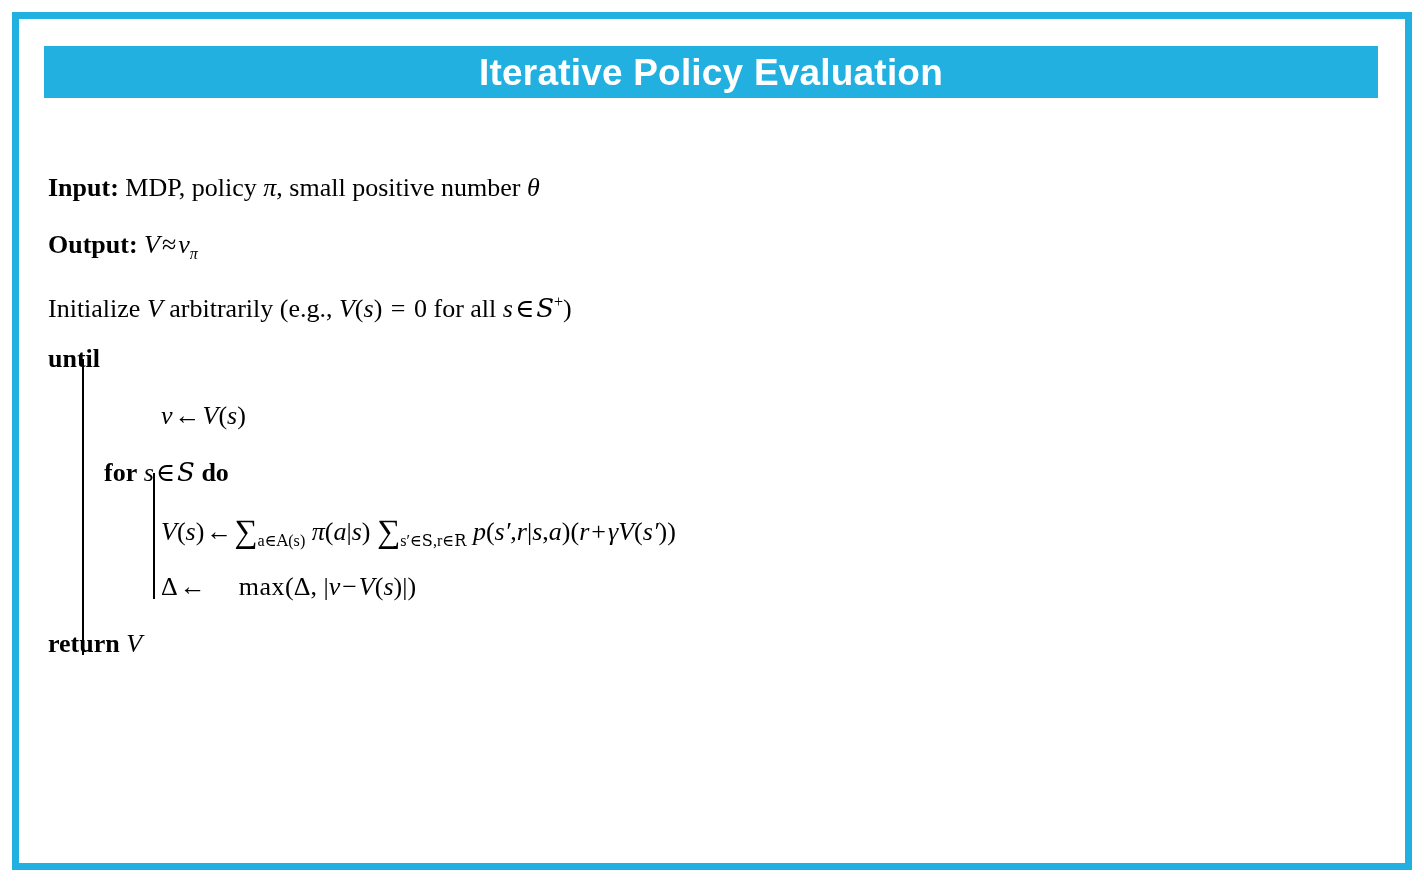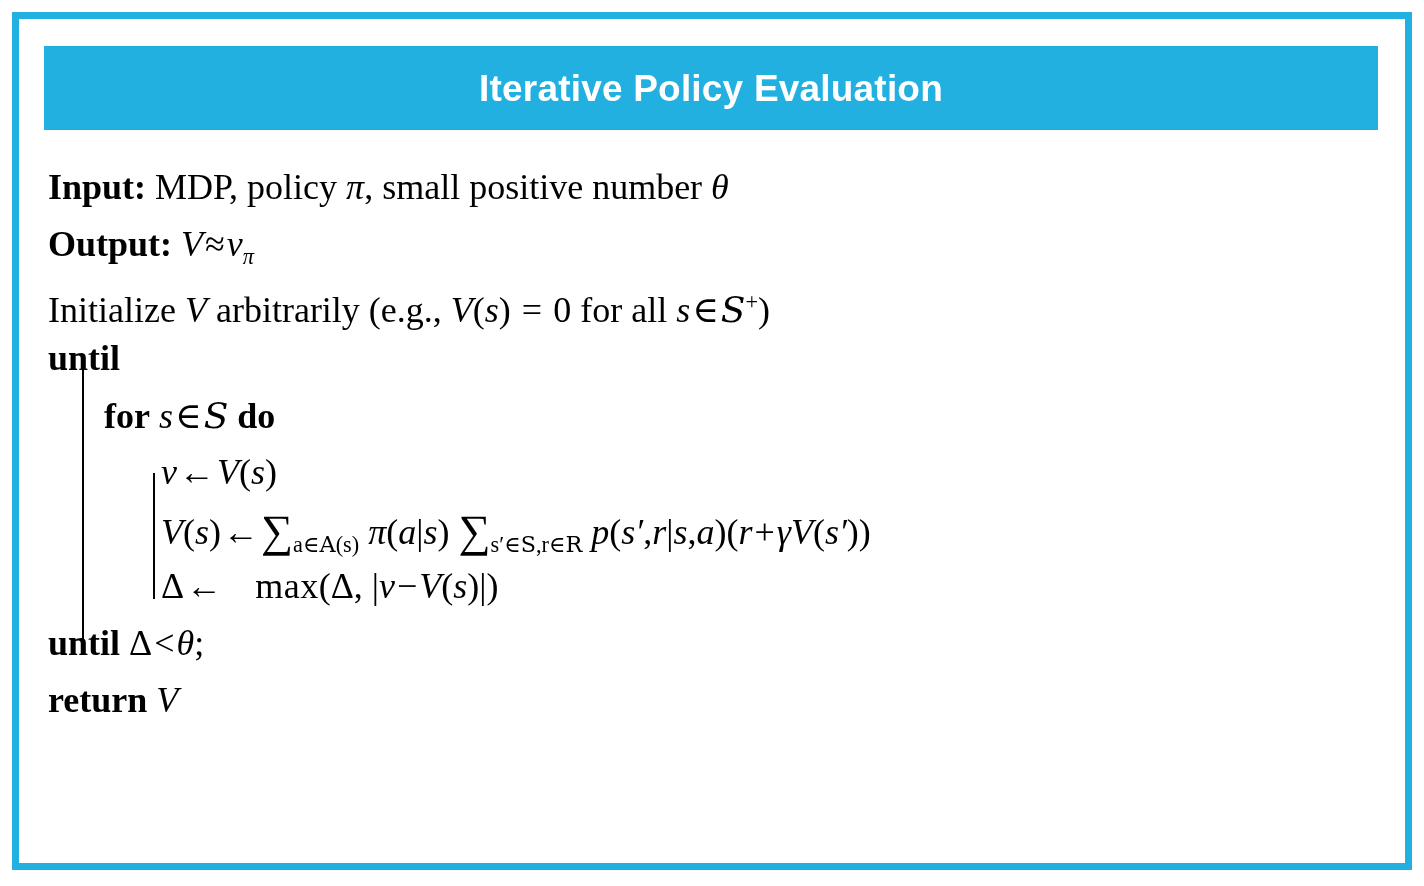--- a/index.html
+++ b/index.html
@@ -23,42 +23,42 @@
     box-sizing: border-box;
     border: 7px solid #22b0e0;
     background: #ffffff;
   }
 
   #title-banner {
     position: absolute;
     left: 25px;
     top: 27px;
     width: 1334px;
-    height: 84px;
+    height: 52px;
     background: #22b0e0;
     display: flex;
     align-items: center;
     justify-content: center;
   }
   #title-banner .title-text {
     font-family: "Liberation Sans", "DejaVu Sans", sans-serif;
     font-weight: bold;
     font-size: 37px;
     color: #ffffff;
     letter-spacing: 0.2px;
     line-height: 1;
   }
 
   #algorithm-body {
     position: absolute;
     left: 29px;
     top: 140px;
     right: 6px;
     bottom: 4px;
-    font-size: 36px;
+    font-size: 26px;
     color: #000000;
     line-height: 57px;
   }
 
   .line {
     position: relative;
     white-space: nowrap;
     height: 57px;
   }
   .ind1 { padding-left: 56px; }
@@ -141,47 +141,43 @@
 
     <div class="line">
       <span class="rm">Initialize </span><span class="mi">V</span><span class="rm"> arbitrarily (e.g., </span><span class="mi">V</span><span class="rm">(</span><span class="mi">s</span><span class="rm">)</span><span class="op"> = </span><span class="rm">0</span><span class="rm"> for all </span><span class="mi">s</span><span class="op">∈</span><span class="cal">S</span><span class="sup">+</span><span class="rm">)</span>
     </div>
 
     <div class="line">
       <span class="kw">until</span>
     </div>
 
 
+    <div class="line ind2">
+      <span class="mi">v</span><span class="op">←</span><span class="mi">V</span><span class="rm">(</span><span class="mi">s</span><span class="rm">)</span>
+    </div>
+
     <div class="line ind1">
       <span class="kw">for</span>
       <span class="mi">s</span><span class="op">∈</span><span class="cal">S</span>
       <span class="kw">do</span>
-    </div>
-
-    <div class="line ind2">
-      <span class="mi">v</span><span class="op">←</span><span class="mi">V</span><span class="rm">(</span><span class="mi">s</span><span class="rm">)</span>
     </div>
 
     <div class="line ind2">
       <span class="mi">V</span><span class="rm">(</span><span class="mi">s</span><span class="rm">)</span><span class="op">←</span><span class="bigop">∑</span><span class="subscr">a∈</span><span class="subscr cal">A</span><span class="subscr">(s)</span>
       <span class="mi">π</span><span class="rm">(</span><span class="mi">a</span><span class="rm">|</span><span class="mi">s</span><span class="rm">)</span>
       <span class="bigop">∑</span><span class="subscr">s′∈</span><span class="subscr cal">S</span><span class="subscr">,r∈</span><span class="subscr cal">R</span>
       <span class="mi">p</span><span class="rm">(</span><span class="mi">s′</span><span class="rm">,</span><span class="mi">r</span><span class="rm">|</span><span class="mi">s</span><span class="rm">,</span><span class="mi">a</span><span class="rm">)</span><span class="rm">(</span><span class="mi">r</span><span class="op">+</span><span class="mi">γ</span><span class="mi">V</span><span class="rm">(</span><span class="mi">s′</span><span class="rm">)</span><span class="rm">)</span>
     </div>
 
     <div class="line ind2">
       <span class="rm">Δ</span><span class="op">←</span><span class="rm thin">max</span><span class="rm">(</span><span class="rm">Δ</span><span class="rm">,</span>
       <span class="rm">|</span><span class="mi">v</span><span class="op">−</span><span class="mi">V</span><span class="rm">(</span><span class="mi">s</span><span class="rm">)</span><span class="rm">|</span><span class="rm">)</span>
     </div>
 
 
-    <div class="line">
-      <span class="kw">until</span>
-      <span class="rm">Δ</span><span class="op">&lt;</span><span class="mi">θ</span><span class="rm">;</span>
-    </div>
 
     <div class="line">
       <span class="kw">return</span>
       <span class="mi">V</span>
     </div>
 
   </div>
 </div>
 
 </body></html>

